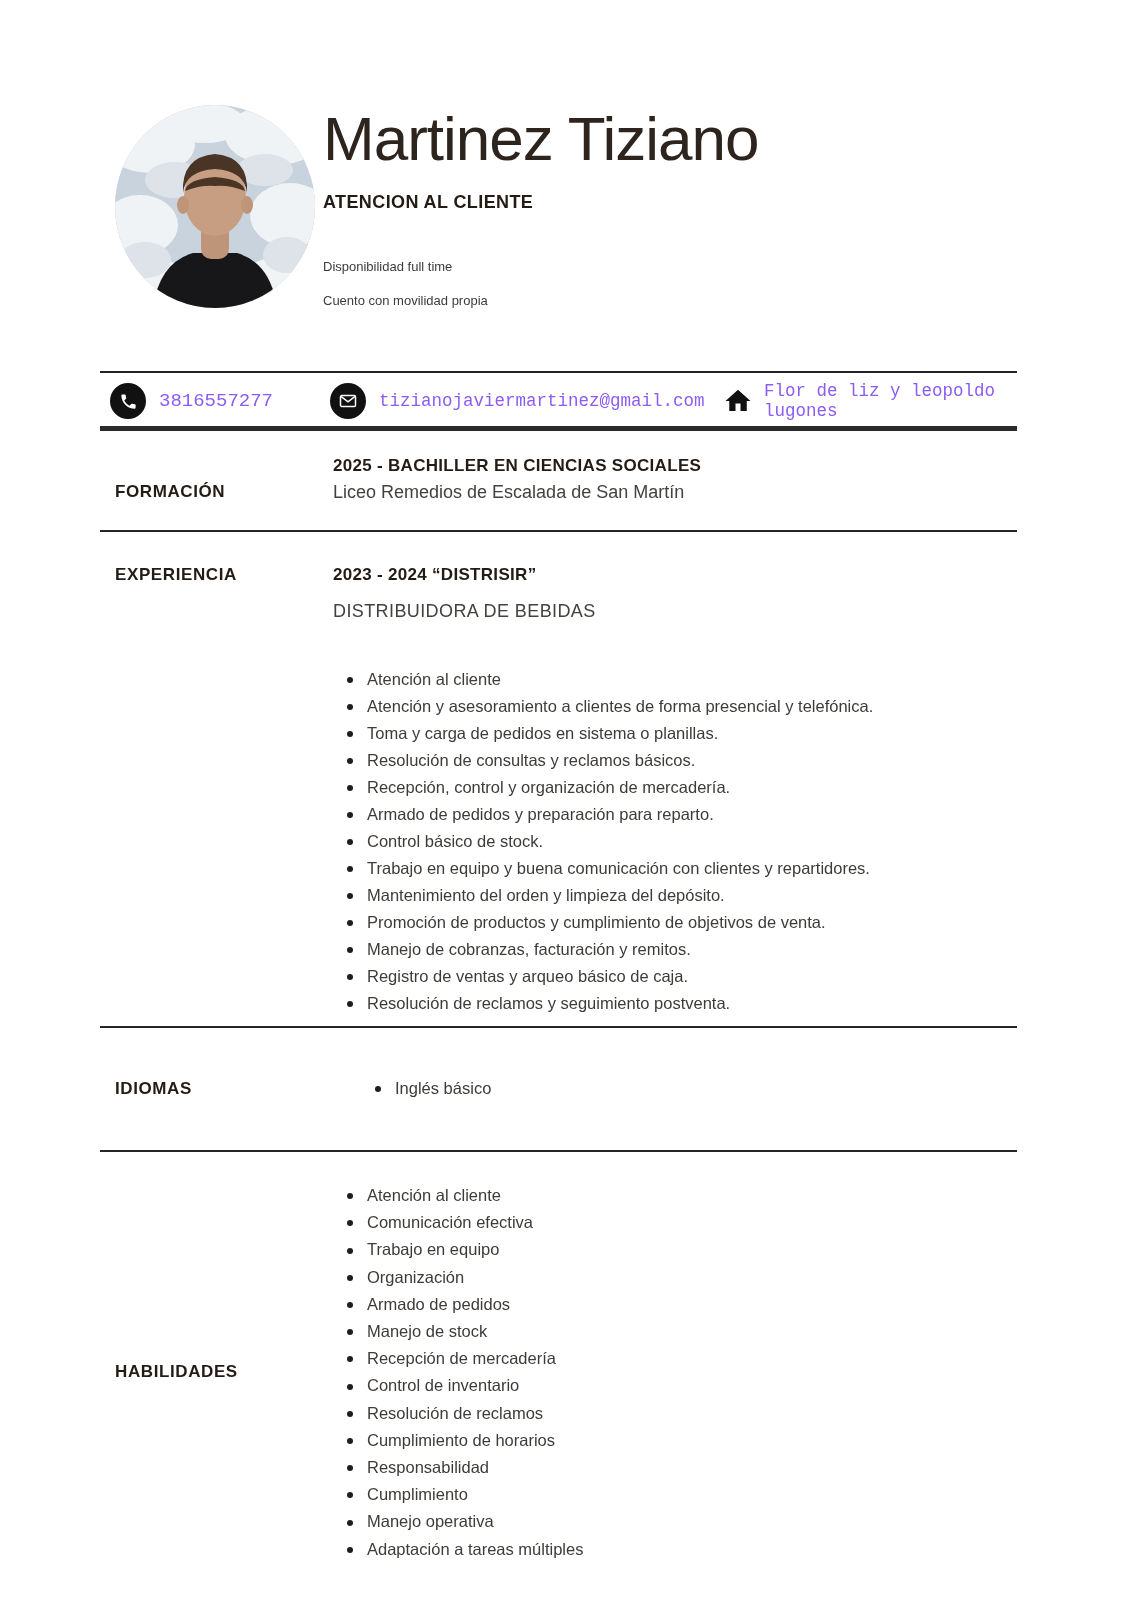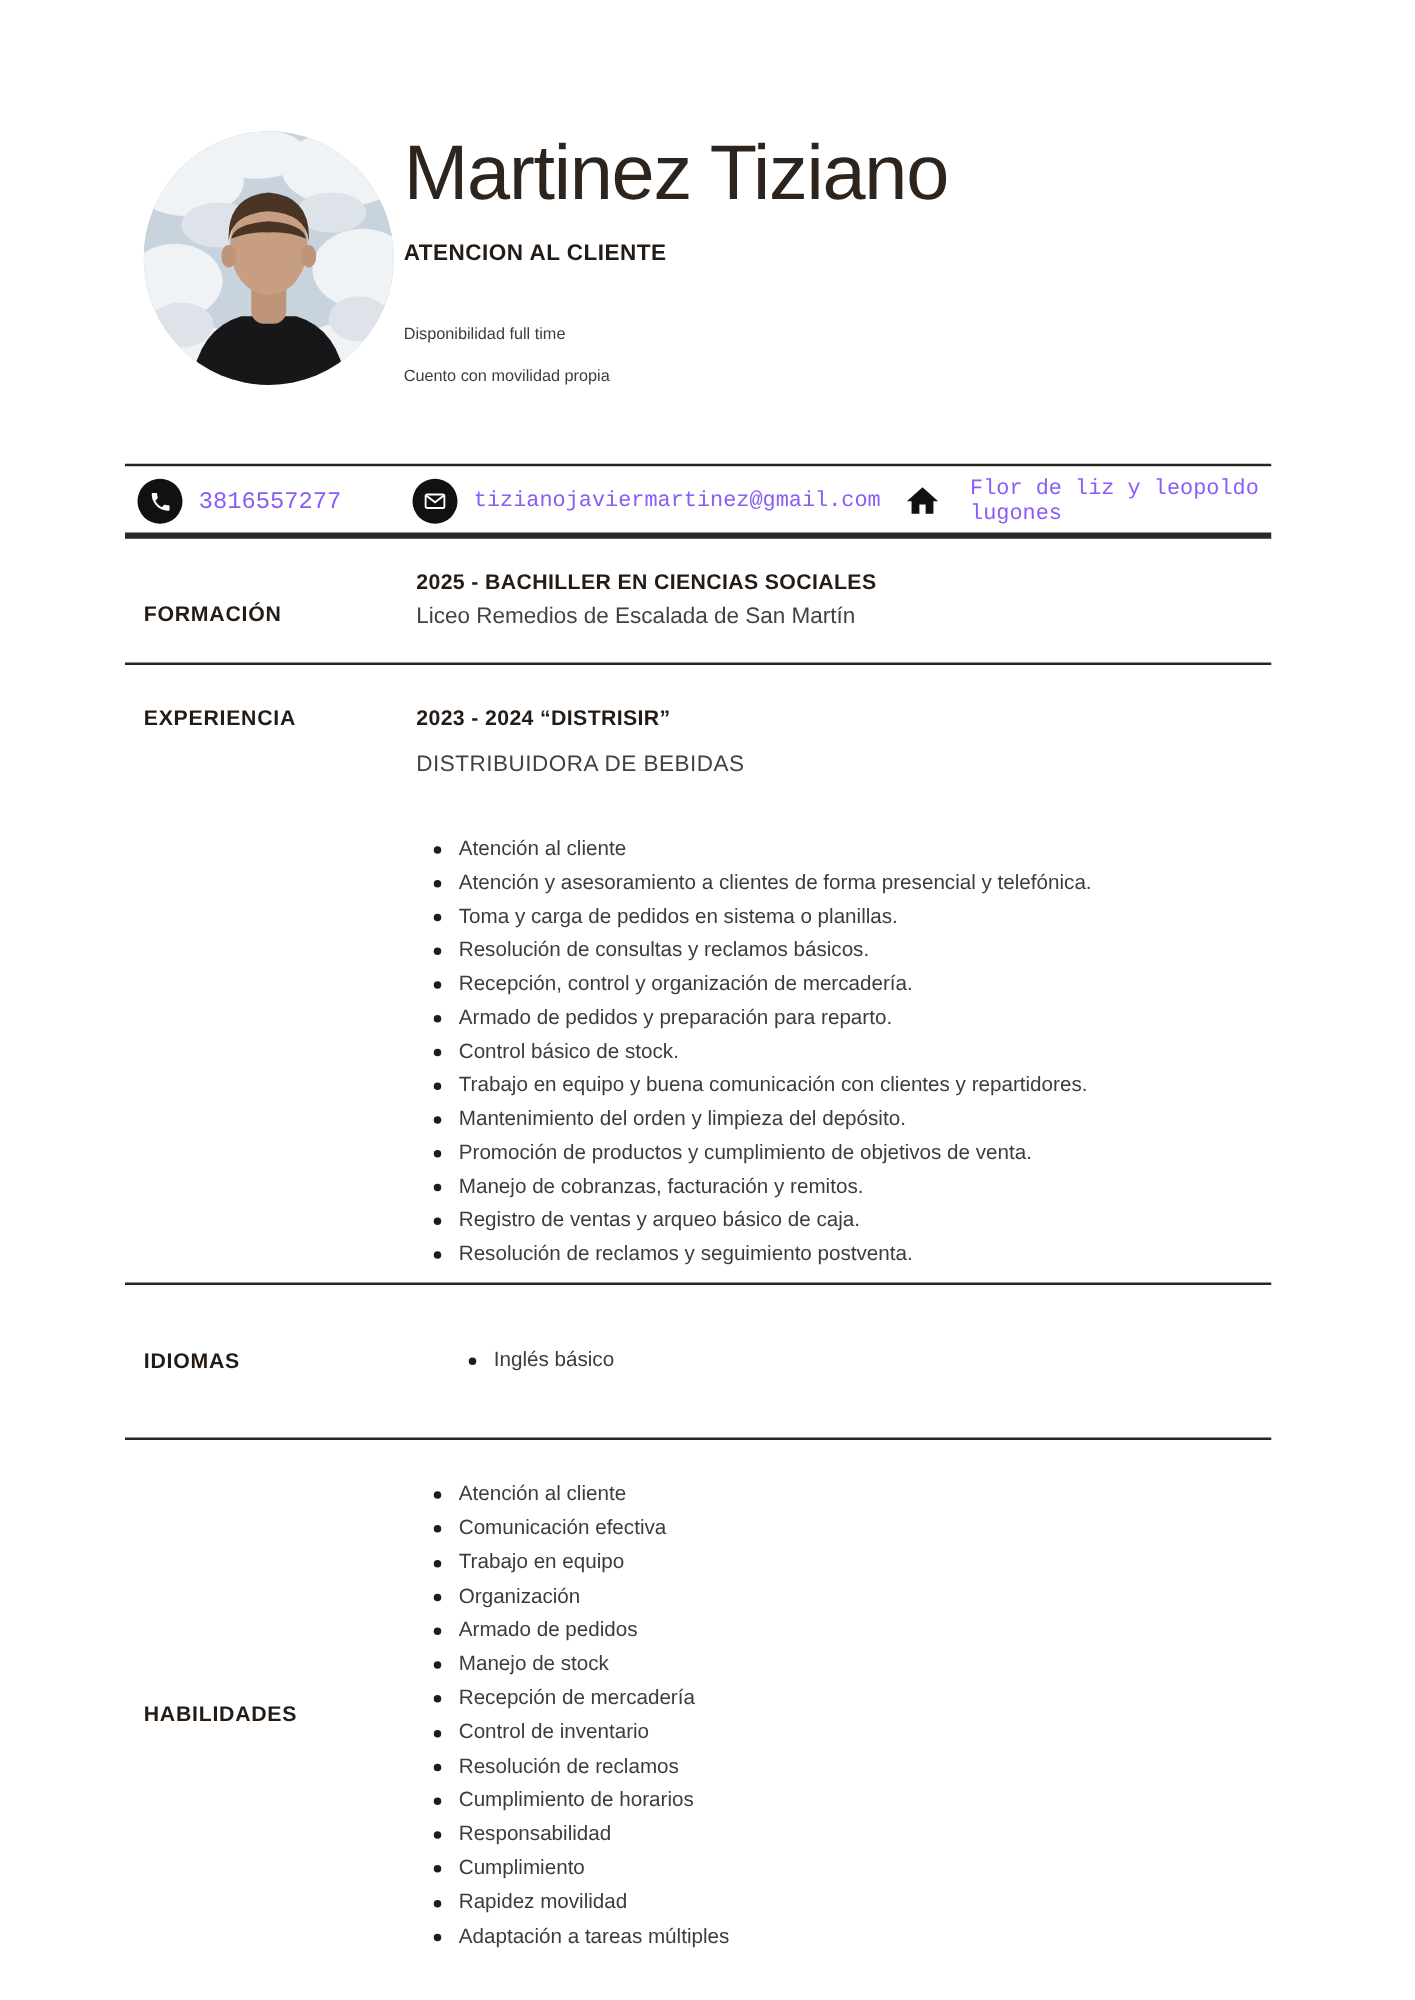--- a/index.html
+++ b/index.html
@@ -41,21 +41,21 @@
   }
   .contact-item { display:flex; align-items:center; }
   .circle-icon {
     width:36px; height:36px; border-radius:50%;
     background:#111111; display:flex; align-items:center; justify-content:center;
     flex:0 0 auto;
   }
   .contact-text { margin-left:13px; color:#8b5cf6;font-family:Liberation Mono, monospace; }
   .phone-text { font-size:19px; }
   .email-text { font-size:17.5px; }
-  .addr-text { font-size:17.5px; margin-left:23px; }
+  .addr-text { font-size:17.5px; margin-left:11px; }
 
   
   .section { display:grid; grid-template-columns:233px 1fr; }
   .section-label {
     font-size:17px; font-weight:700; color:#241b15;
     letter-spacing:0.6px; padding-left:15px;
   }
   .rule { height:2px; background:#262626; }
   .h-bold { font-size:17px; font-weight:700; color:#241b15; letter-spacing:0.3px; line-height:26px; }
   .h-sub { font-size:18px; color:#45413e; line-height:26px; }
@@ -316,21 +316,21 @@
             <span>Responsabilidad</span>
           </li>
 
           <li>
             <span class="dot"></span>
             <span>Cumplimiento</span>
           </li>
 
           <li>
             <span class="dot"></span>
-            <span>Rapidez movilidad</span>
+            <span>Manejo operativa</span>
           </li>
 
           <li>
             <span class="dot"></span>
             <span>Adaptación a tareas múltiples</span>
           </li>
         </ul>
     </div>
   </div>
 

